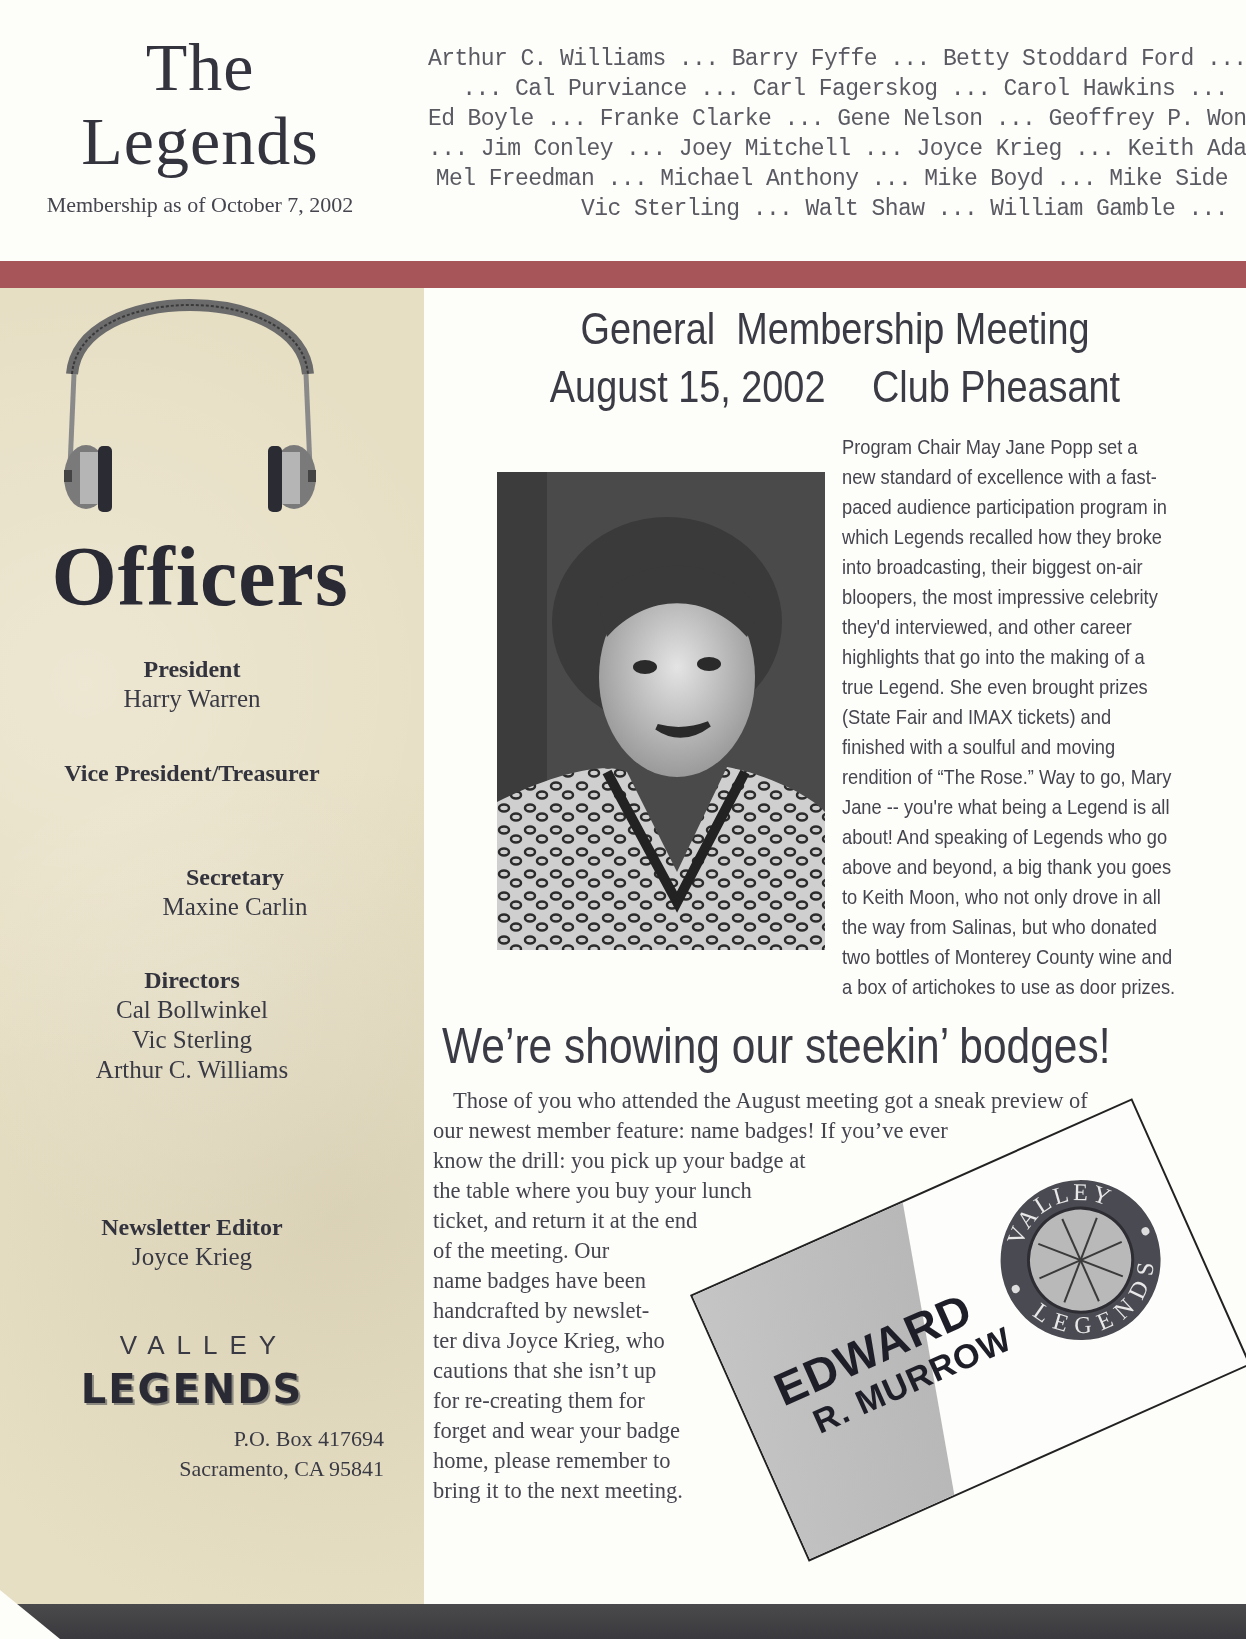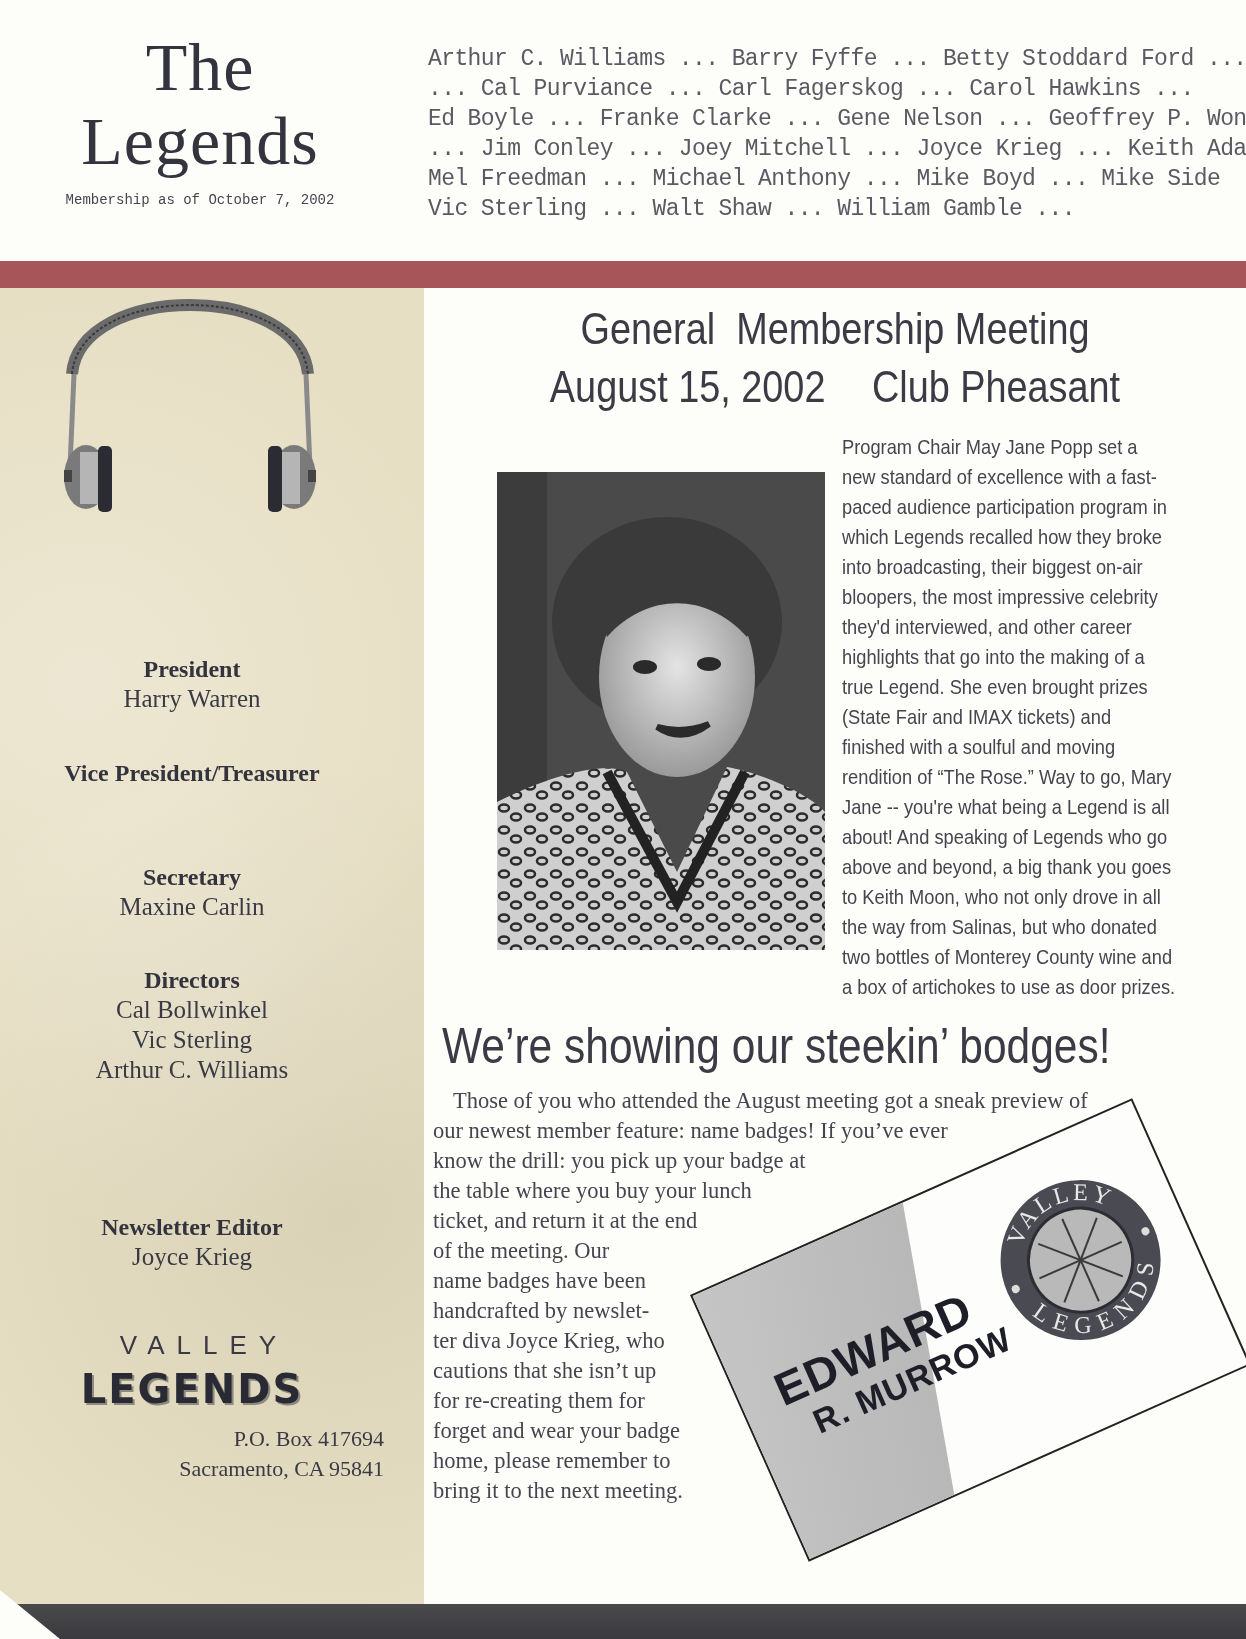--- a/index.html
+++ b/index.html
@@ -9,28 +9,28 @@
     font-family:"Liberation Serif", serif;
   }
   .abs { position:absolute; }
 
   
   #masthead { left:0; top:30px; width:400px; text-align:center; }
   #mast-title {
     font-family:"Liberation Serif", serif; font-size:68px; line-height:74px;
     color:#34343f; letter-spacing:1px;
   }
-  #mast-sub { font-size:14px; color:#45454f; margin-top:14px;font-family:Liberation Mono, monospace; }
+  #mast-sub { font-size:22px; color:#45454f; margin-top:14px; }
 
   #roster {
     left:428px; top:44px; width:800px;
     font-family:"Liberation Mono", monospace; font-size:23px; line-height:30px;
     color:#5a5a63; letter-spacing:-0.6px;
   }
-  #roster div { white-space:nowrap; }
+  #roster div { white-space:nowrap;text-align:right; }
 
   #red-band { left:0; top:261px; width:1246px; height:27px; background:#a85559; }
 
   
   #sidebar {
     left:0; top:288px; width:424px; height:1316px;
     background:#e7dfc4;
     background-image:
       radial-gradient(circle at 20% 30%, rgba(255,255,255,0.25) 0, rgba(255,255,255,0) 40%),
       radial-gradient(circle at 80% 70%, rgba(160,150,120,0.18) 0, rgba(160,150,120,0) 45%),
@@ -159,29 +159,30 @@
     <rect x="30" y="160" width="18" height="52" fill="#b5b5b5"></rect>
     <rect x="48" y="154" width="14" height="66" rx="5" fill="#2b2b33"></rect>
     <rect x="14" y="178" width="8" height="12" fill="#444"></rect>
 
     <ellipse cx="244" cy="185" rx="22" ry="32" fill="#7a7a7a"></ellipse>
     <rect x="232" y="160" width="18" height="52" fill="#b5b5b5"></rect>
     <rect x="218" y="154" width="14" height="66" rx="5" fill="#2b2b33"></rect>
     <rect x="258" y="178" width="8" height="12" fill="#444"></rect>
   </svg>
 
+  <div id="officers-title" class="abs">Officers</div>
 
   <div class="officer-block" style="top:366px;">
     <div class="officer-role">President</div>
     <div class="officer-name">Harry Warren</div>
   </div>
   <div class="officer-block" style="top:470px;">
     <div class="officer-role">Vice President/Treasurer</div>
   </div>
-  <div class="officer-block" style="top:574px;">
+  <div class="officer-block" style="top:574px;margin-left:43px;">
     <div class="officer-role">Secretary</div>
     <div class="officer-name">Maxine Carlin</div>
   </div>
   <div class="officer-block" style="top:677px;">
     <div class="officer-role">Directors</div>
     <div class="officer-name">Cal Bollwinkel</div>
     <div class="officer-name">Vic Sterling</div>
     <div class="officer-name">Arthur C. Williams</div>
   </div>
   <div class="officer-block" style="top:924px;">

